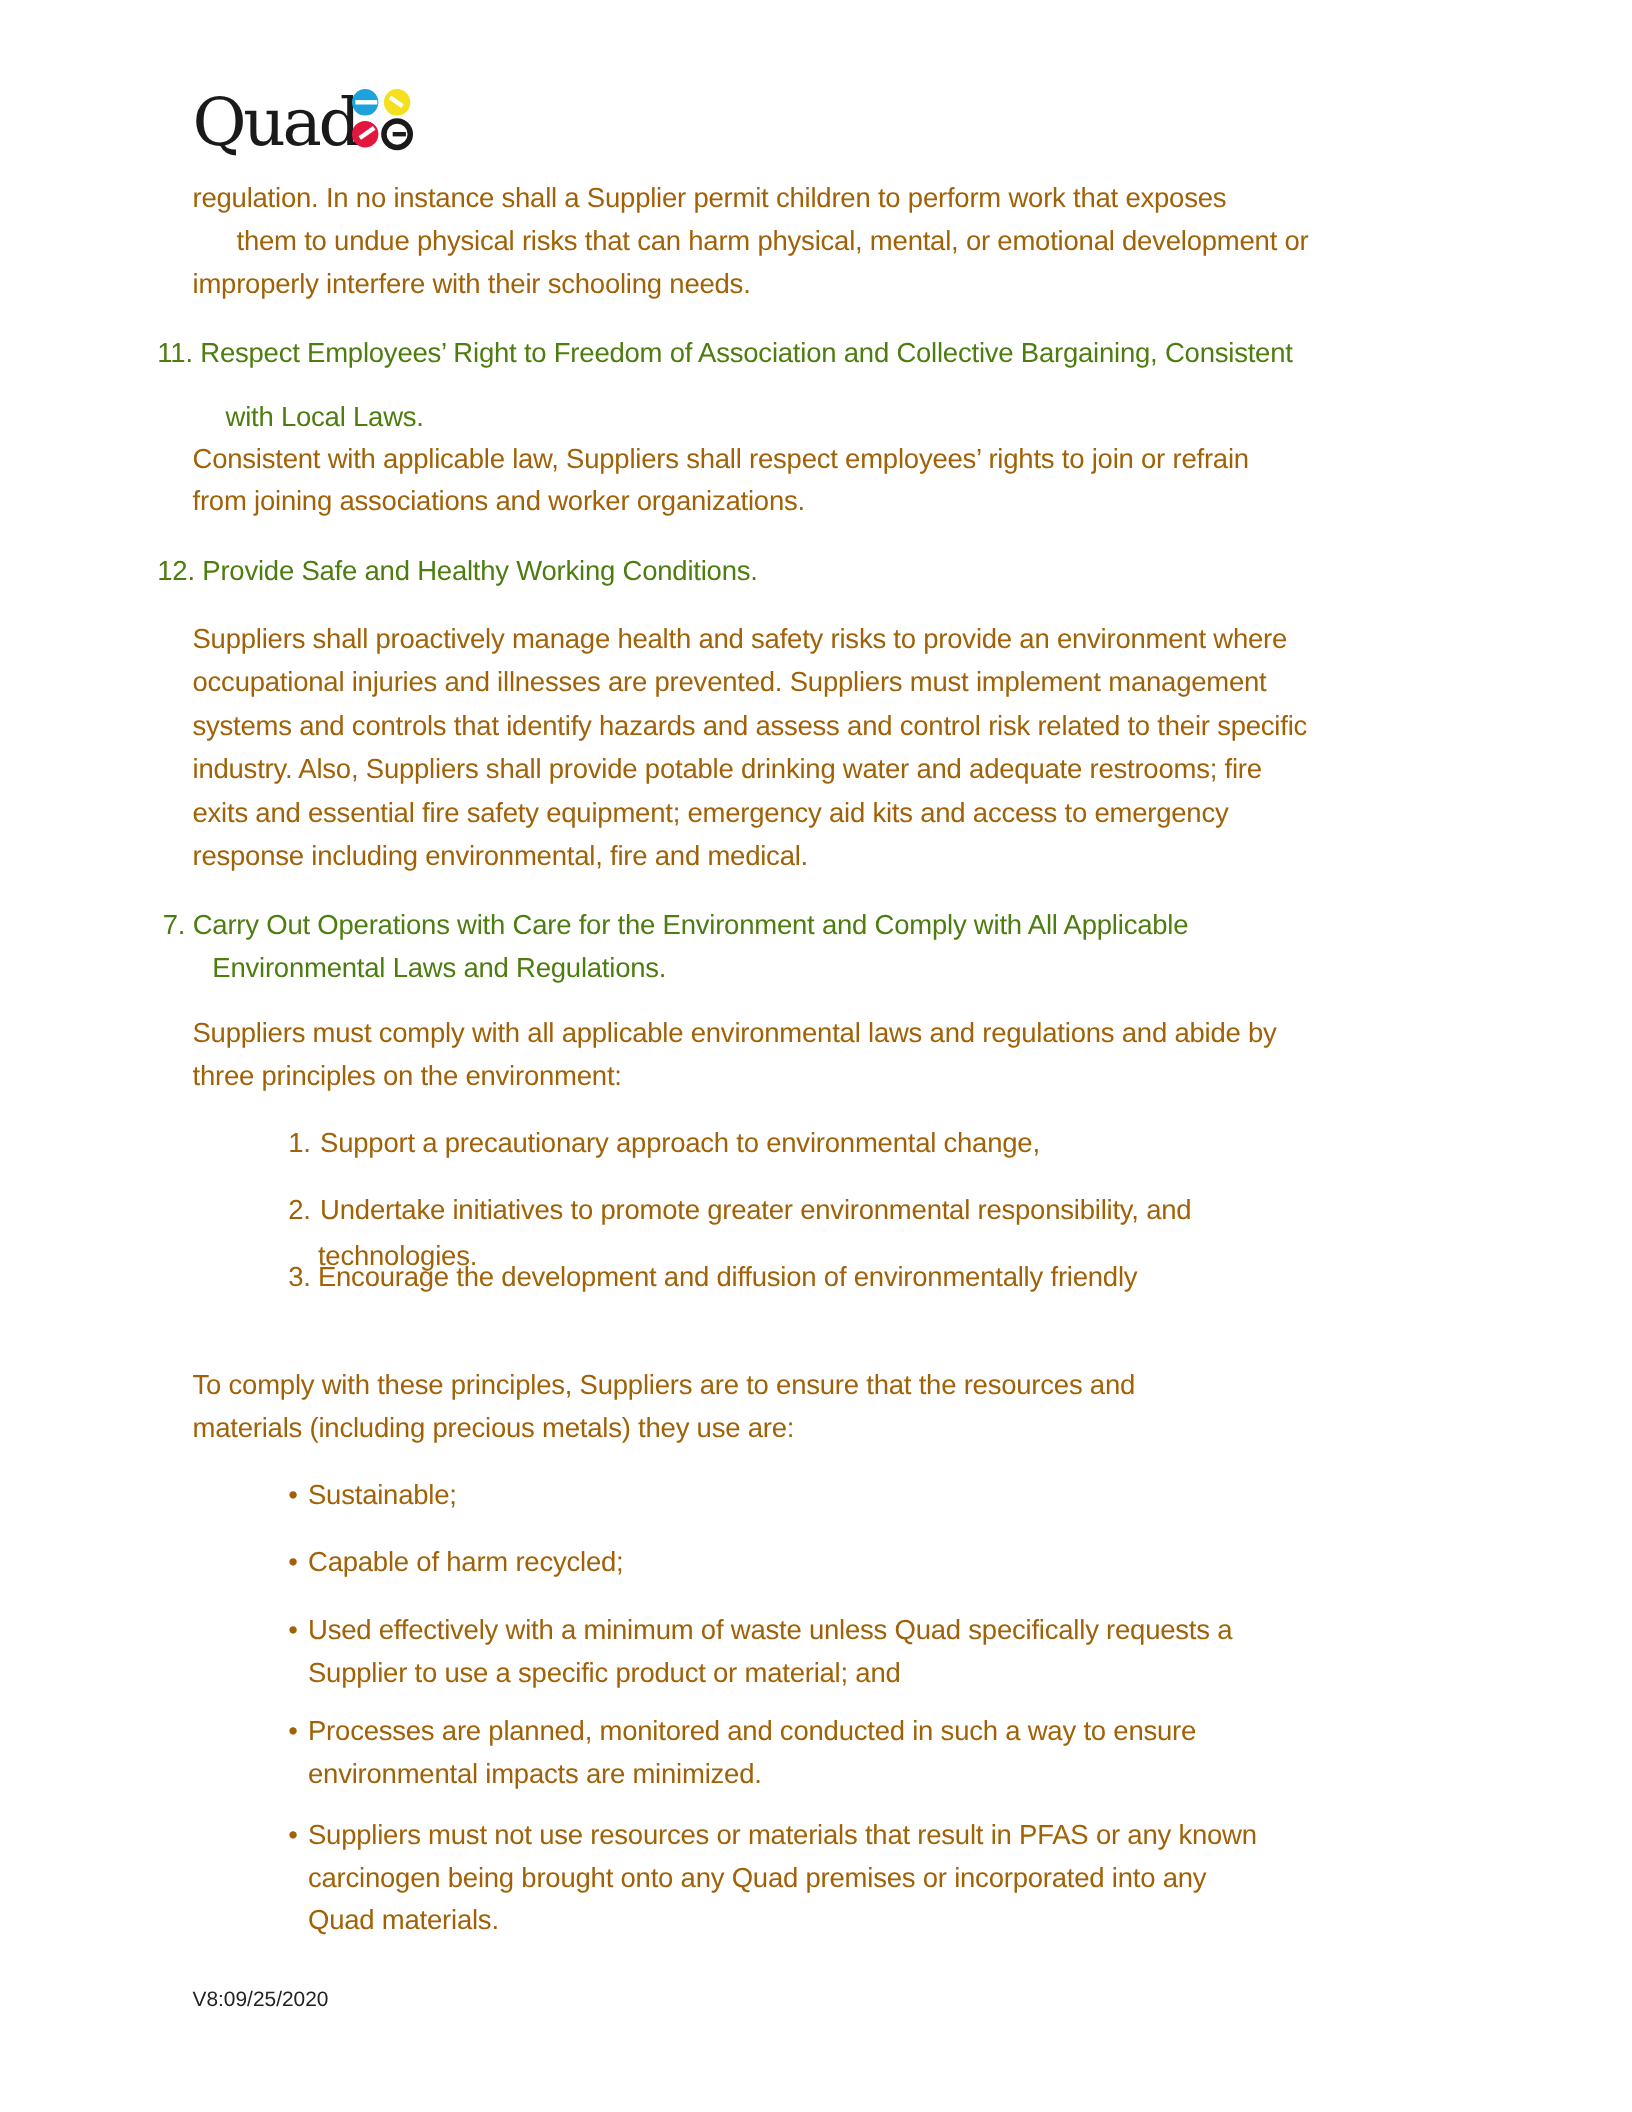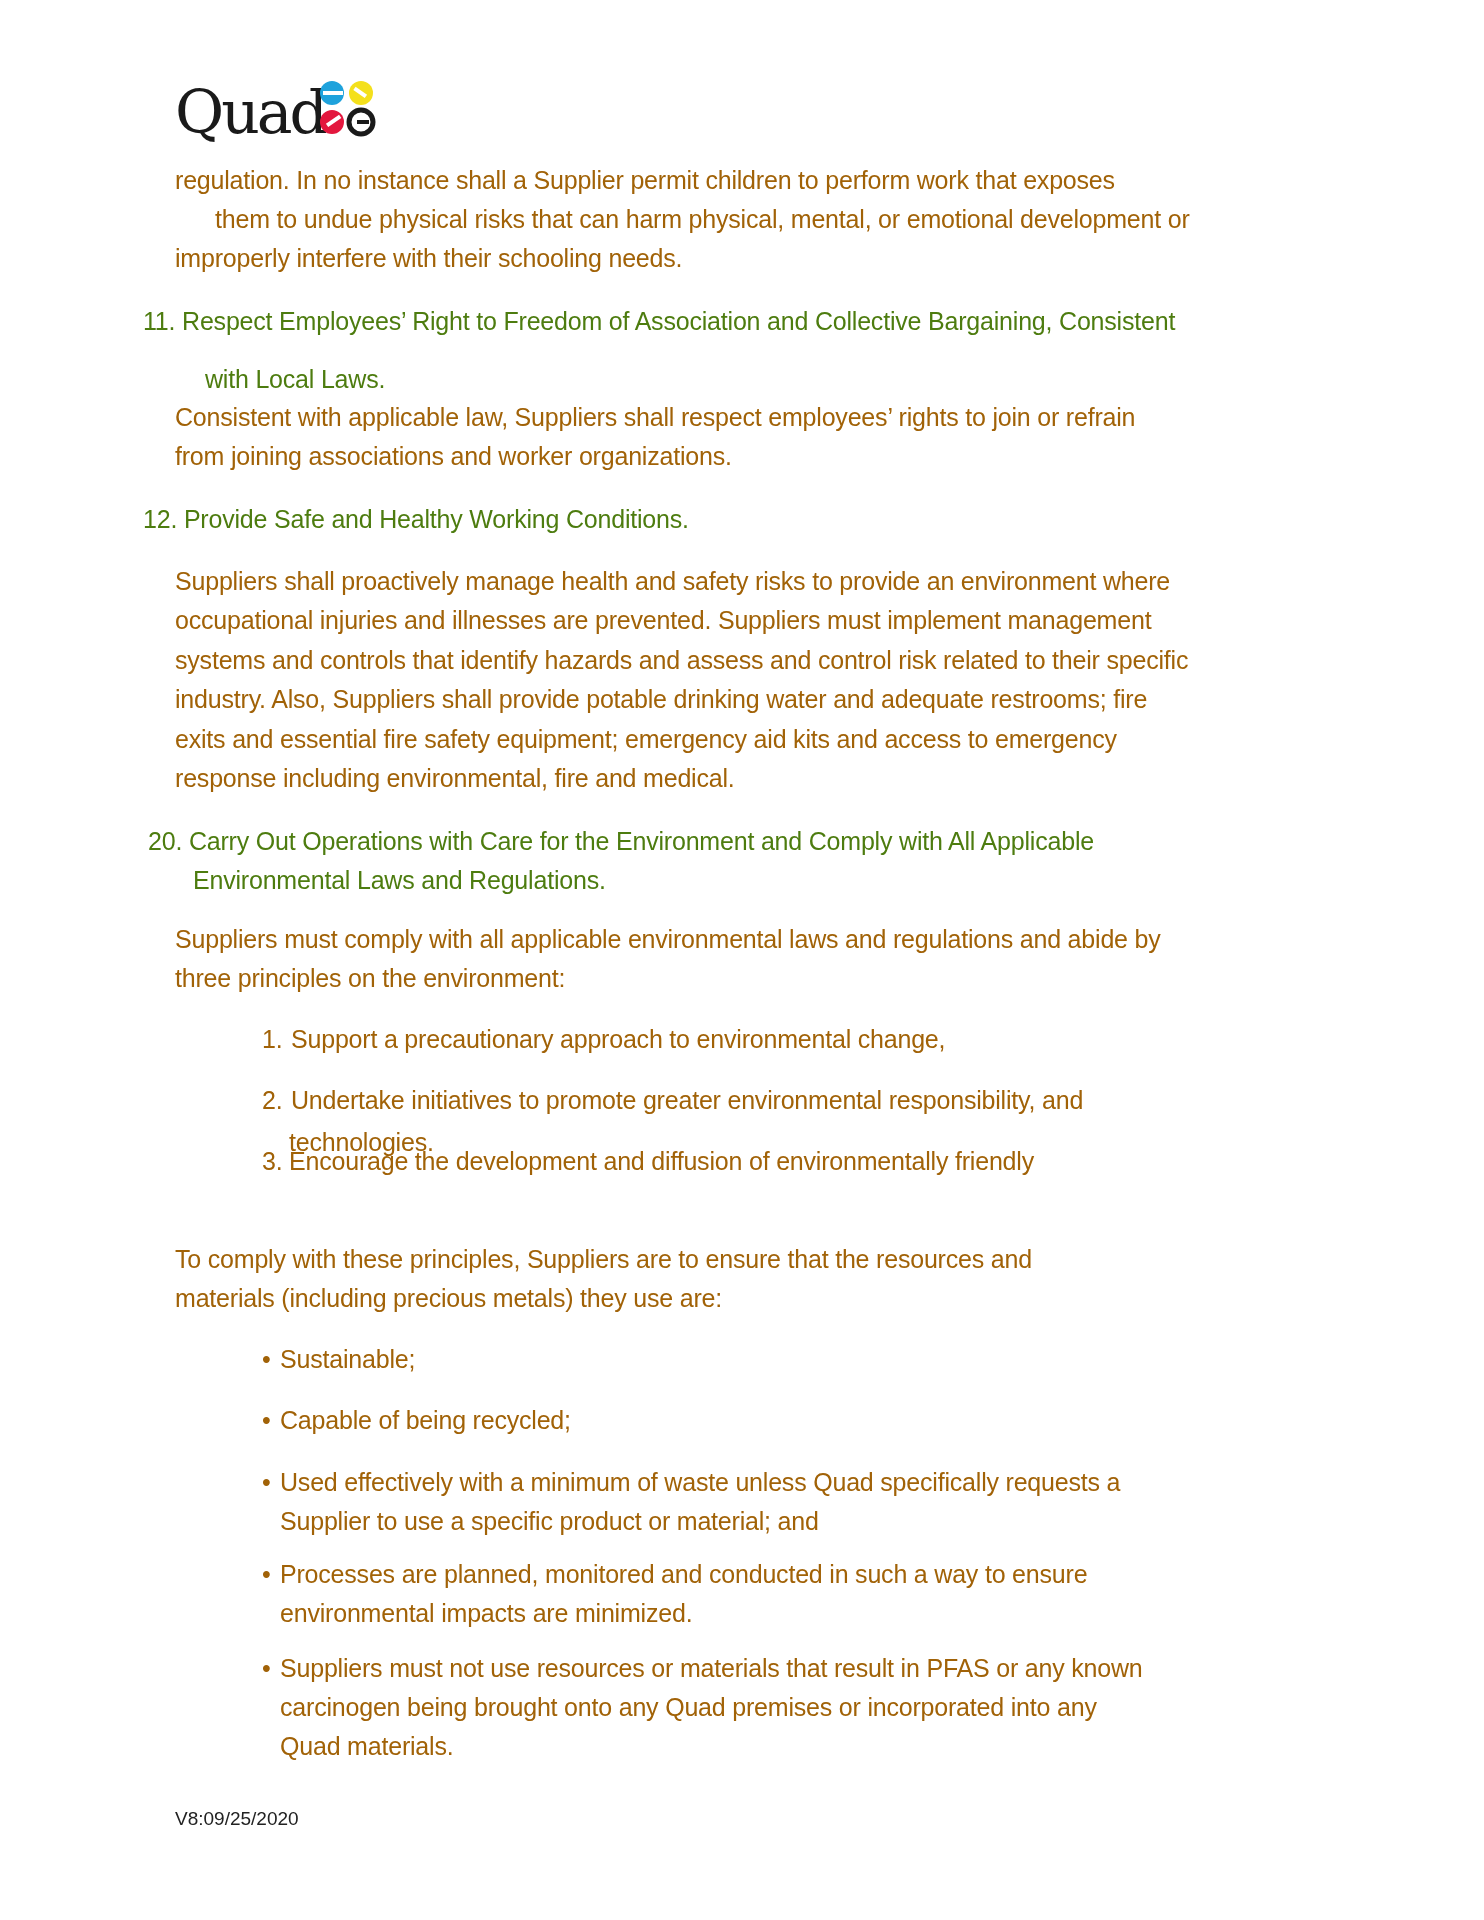--- a/index.html
+++ b/index.html
@@ -42,41 +42,41 @@
 <div class="abs body-text line" style="left:175px; top:437px;">from joining associations and worker organizations.</div>
 
 <div class="abs heading line" style="left:143px; top:500px;">12. Provide Safe and Healthy Working Conditions.</div>
 <div class="abs body-text line" style="left:175px; top:562px;">Suppliers shall proactively manage health and safety risks to provide an environment where</div>
 <div class="abs body-text line" style="left:175px; top:601px;">occupational injuries and illnesses are prevented. Suppliers must implement management</div>
 <div class="abs body-text line" style="left:175px; top:641px;">systems and controls that identify hazards and assess and control risk related to their specific</div>
 <div class="abs body-text line" style="left:175px; top:680px;">industry. Also, Suppliers shall provide potable drinking water and adequate restrooms; fire</div>
 <div class="abs body-text line" style="left:175px; top:720px;">exits and essential fire safety equipment; emergency aid kits and access to emergency</div>
 <div class="abs body-text line" style="left:175px; top:759px;">response including environmental, fire and medical.</div>
 
-<div class="abs heading line" style="left:148px; top:822px;">20. Carry Out Operations with Care for the Environment and Comply with All Applicable</div>
+<div class="abs heading line" style="left:148px; top:822px;">7. Carry Out Operations with Care for the Environment and Comply with All Applicable</div>
 <div class="abs heading line" style="left:193px; top:861px;">Environmental Laws and Regulations.</div>
 <div class="abs body-text line" style="left:175px; top:920px;">Suppliers must comply with all applicable environmental laws and regulations and abide by</div>
 <div class="abs body-text line" style="left:175px; top:959px;">three principles on the environment:</div>
 
 <div class="abs body-text line" style="left:262px; top:1020px;">1.</div>
 <div class="abs body-text line" style="left:291px; top:1020px;">Support a precautionary approach to environmental change,</div>
 <div class="abs body-text line" style="left:262px; top:1081px;">2.</div>
 <div class="abs body-text line" style="left:291px; top:1081px;">Undertake initiatives to promote greater environmental responsibility, and</div>
 <div class="abs body-text line" style="left:262px; top:1142px;">3.</div>
 <div class="abs body-text line" style="left:289px; top:1142px;">Encourage the development and diffusion of environmentally friendly</div>
 <div class="abs body-text line" style="left:289px; top:1111px;margin-top:12px;">technologies.</div>
 
 <div class="abs body-text line" style="left:175px; top:1240px;">To comply with these principles, Suppliers are to ensure that the resources and</div>
 <div class="abs body-text line" style="left:175px; top:1279px;">materials (including precious metals) they use are:</div>
 
 <div class="abs body-text line" style="left:262px; top:1340px;">•</div>
 <div class="abs body-text line" style="left:280px; top:1340px;">Sustainable;</div>
 
 <div class="abs body-text line" style="left:262px; top:1401px;">•</div>
-<div class="abs body-text line" style="left:280px; top:1401px;">Capable of being recycled;</div>
+<div class="abs body-text line" style="left:280px; top:1401px;">Capable of harm recycled;</div>
 
 <div class="abs body-text line" style="left:262px; top:1463px;">•</div>
 <div class="abs body-text line" style="left:280px; top:1463px;">Used effectively with a minimum of waste unless Quad specifically requests a</div>
 <div class="abs body-text line" style="left:280px; top:1502px;">Supplier to use a specific product or material; and</div>
 
 <div class="abs body-text line" style="left:262px; top:1555px;">•</div>
 <div class="abs body-text line" style="left:280px; top:1555px;">Processes are planned, monitored and conducted in such a way to ensure</div>
 <div class="abs body-text line" style="left:280px; top:1594px;">environmental impacts are minimized.</div>
 
 <div class="abs body-text line" style="left:262px; top:1649px;">•</div>

